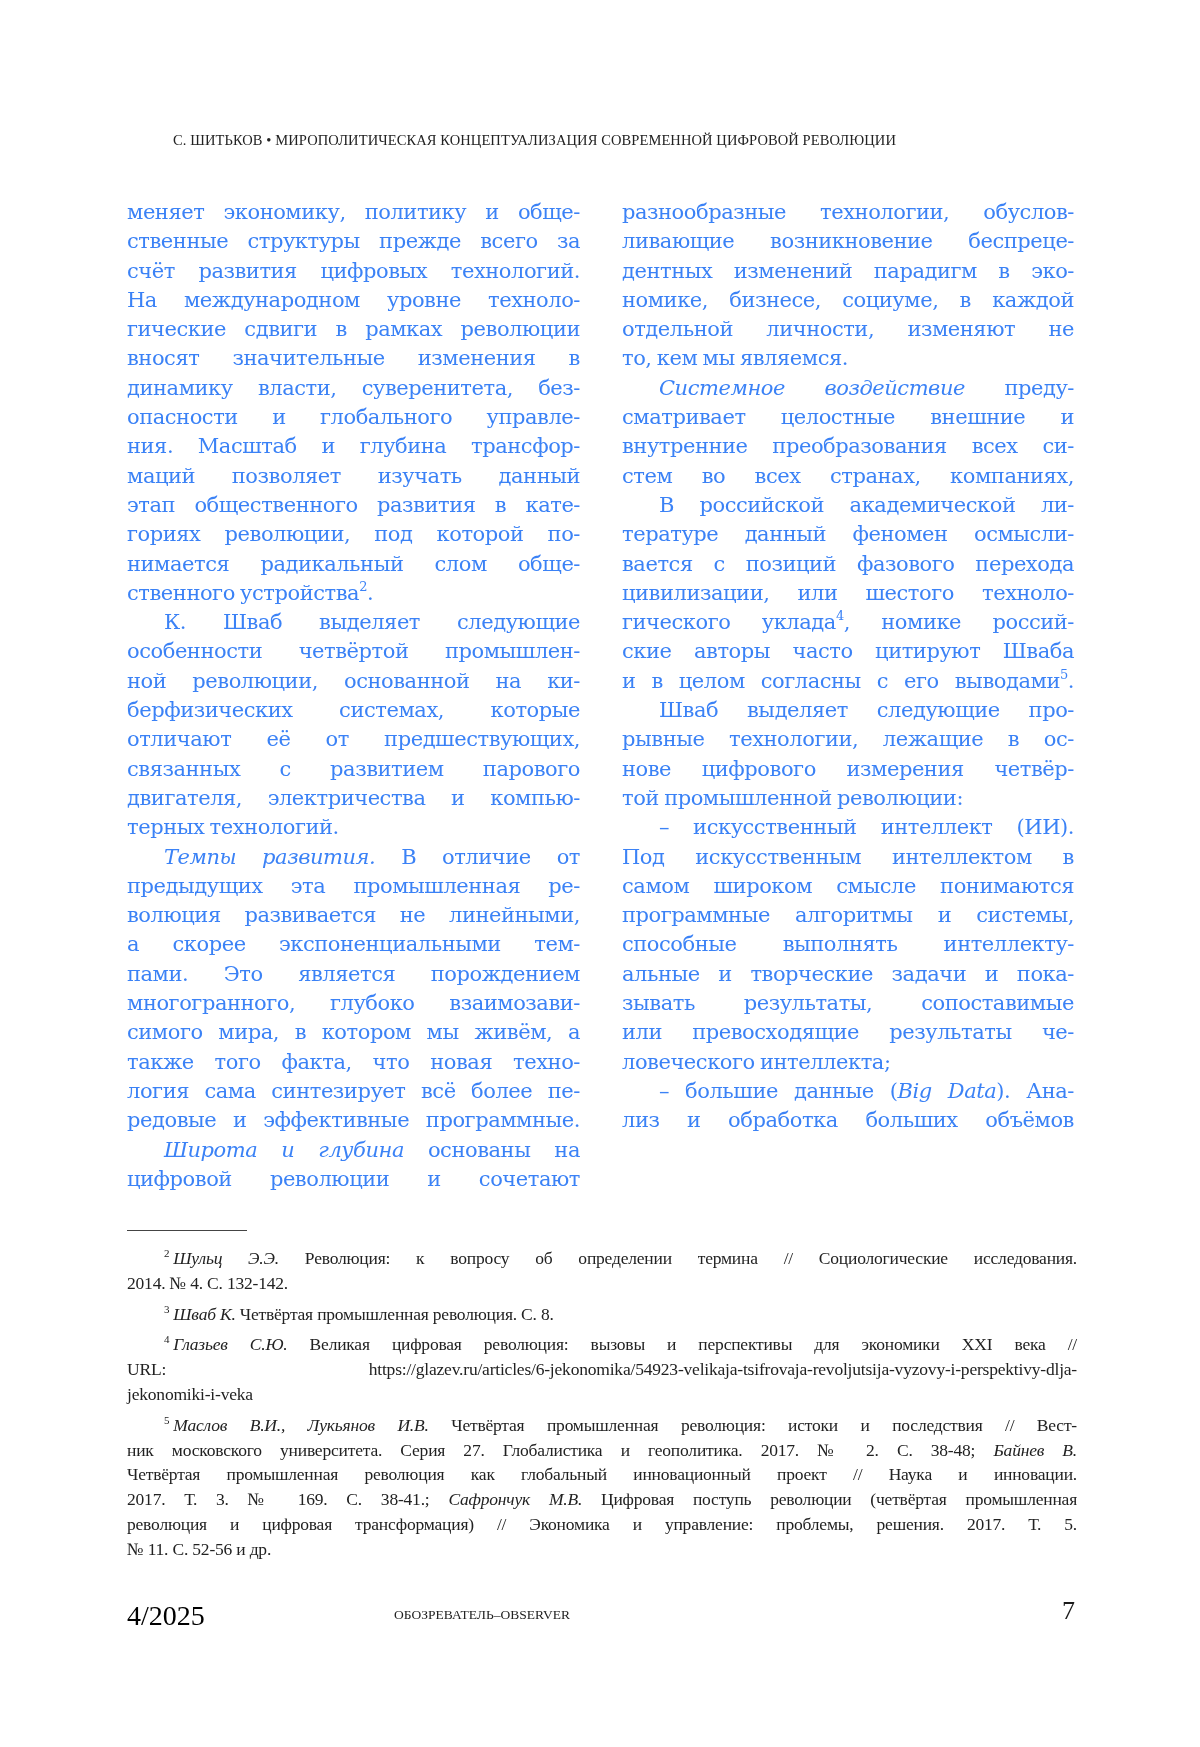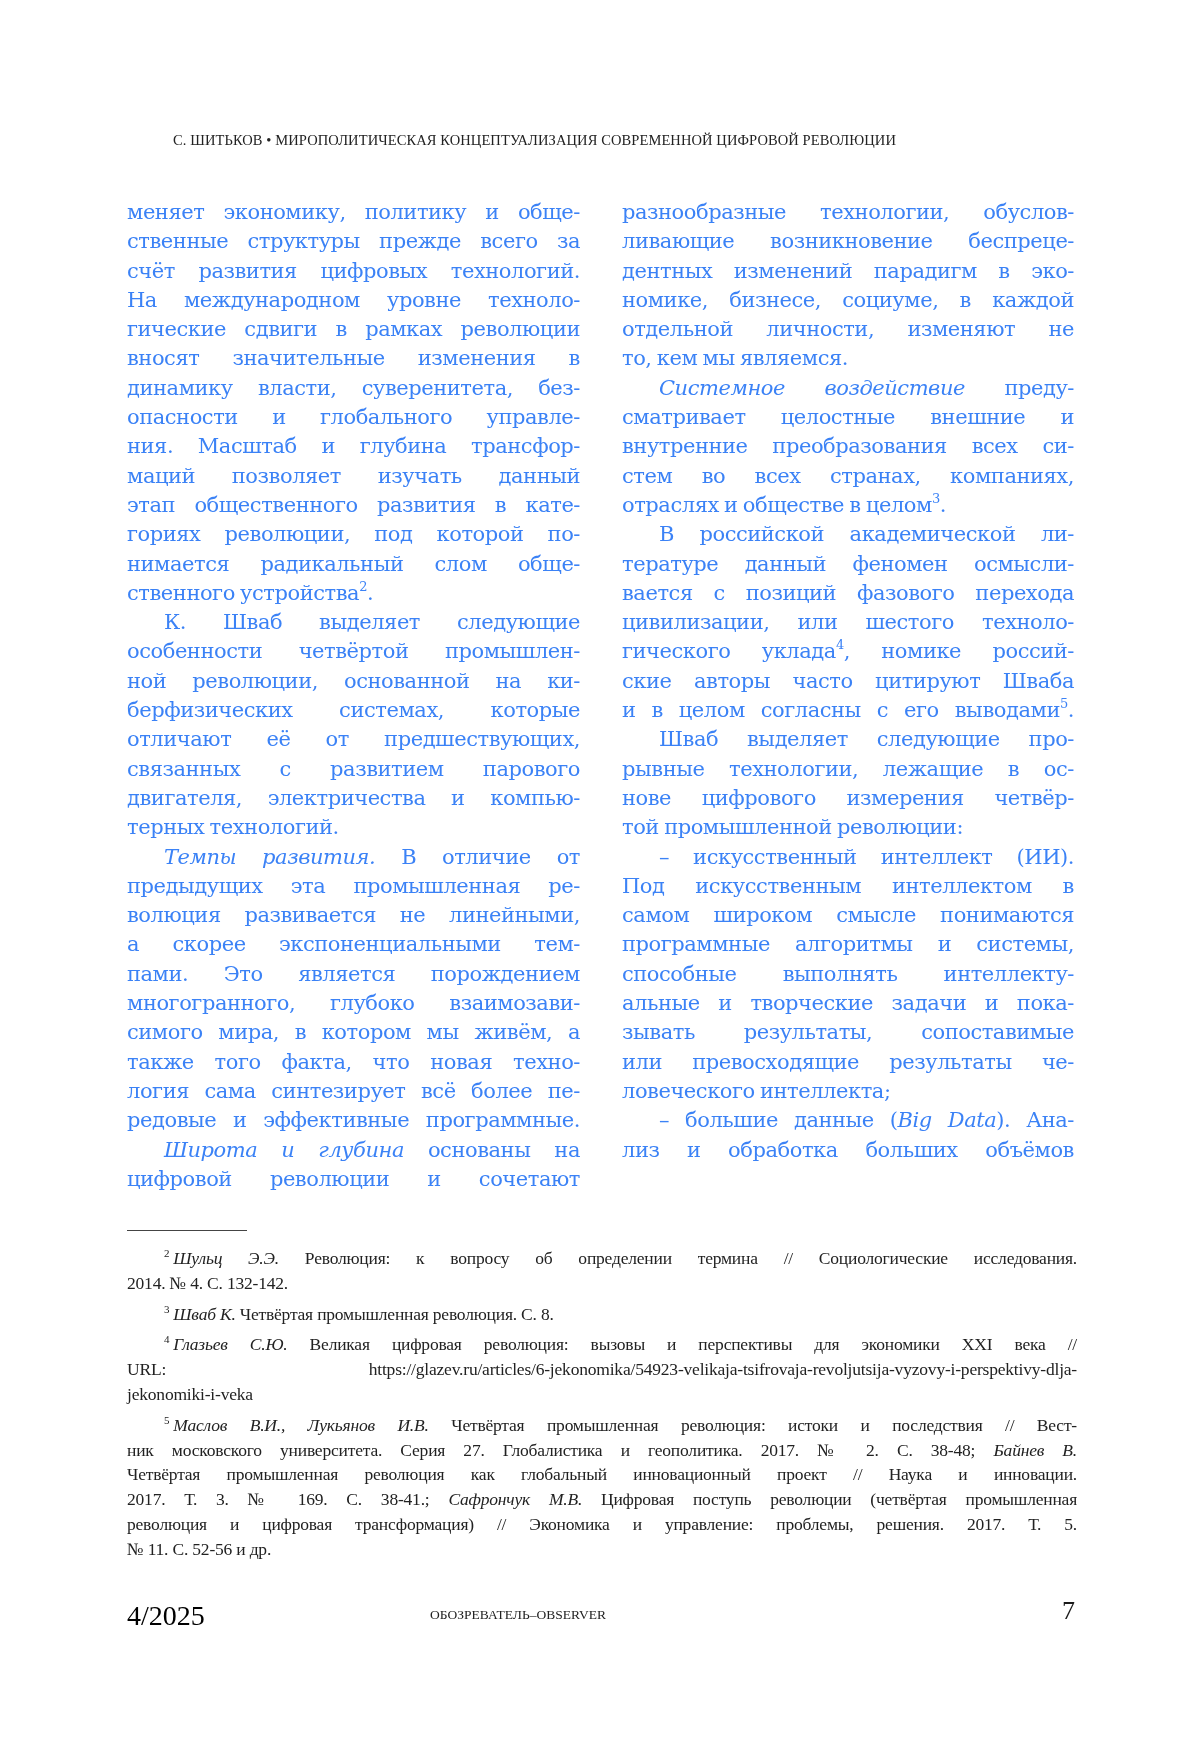--- a/index.html
+++ b/index.html
@@ -34,21 +34,21 @@
     position: absolute; top: 1246px; left: 127px; width: 950px;
     font-family: "Liberation Serif", serif; font-size: 17.5px; line-height: 24.8px; color: #222;
   }
   .fn { margin-bottom: 6px; }
   .fn .fl { display: block; white-space: nowrap; text-align: justify; text-align-last: justify; letter-spacing: -0.2px; }
   .fn .fl.last { text-align-last: left; }
   .fn .fl.first { padding-left: 37px; }
   .fn sup { font-size: 11px; vertical-align: 7px; line-height: 0; margin-right: 4px; }
 
   .footer-issue { position: absolute; top: 1600px; left: 127px; font-family: "Liberation Serif", serif; font-size: 28px; color: #000000; }
-  .footer-journal { position: absolute; top: 1607px; left: 0; width: 964px; text-align: center; font-family: "Liberation Serif", serif; font-size: 13.5px; color: #222; padding-left: 36px; }
+  .footer-journal { position: absolute; top: 1607px; left: 0; width: 964px; text-align: center; font-family: "Liberation Serif", serif; font-size: 13.5px; color: #222; }
   .footer-page { position: absolute; top: 1596px; left: 1040px; width: 35px; text-align: right; font-family: "Liberation Serif", serif; font-size: 26px; color: #1a1a1a; }
 </style>
 </head>
 <body>
 
 <div class="running-head">С. Шитьков • Мирополитическая концептуализация современной цифровой революции</div>
 
 <div class="col left">
   <span class="line">меняет экономику, политику и обще-</span>
   <span class="line">ственные структуры прежде всего за</span>
@@ -90,21 +90,20 @@
   <span class="line">разнообразные технологии, обуслов-</span>
   <span class="line">ливающие возникновение беспреце-</span>
   <span class="line">дентных изменений парадигм в эко-</span>
   <span class="line">номике, бизнесе, социуме, в каждой</span>
   <span class="line">отдельной личности, изменяют не</span>
   <span class="line last">то, кем мы являемся.</span>
   <span class="line indent"><span class="it">Системное воздействие</span><span> преду-</span></span>
   <span class="line">сматривает целостные внешние и</span>
   <span class="line">внутренние преобразования всех си-</span>
   <span class="line">стем во всех странах, компаниях,</span>
-  <span class="line last"><span>отраслях и обществе в целом</span><sup>3</sup><span>.</span></span>
   <span class="line indent">В российской академической ли-</span>
   <span class="line">тературе данный феномен осмысли-</span>
   <span class="line">вается с позиций фазового перехода</span>
   <span class="line">цивилизации, или шестого техноло-</span>
   <span class="line"><span>гического уклада</span><sup>4</sup><span>, номике россий-</span></span>
   <span class="line">ские авторы часто цитируют Шваба</span>
   <span class="line"><span>и в целом согласны с его выводами</span><sup>5</sup><span>.</span></span>
   <span class="line indent">Шваб выделяет следующие про-</span>
   <span class="line">рывные технологии, лежащие в ос-</span>
   <span class="line">нове цифрового измерения четвёр-</span>

